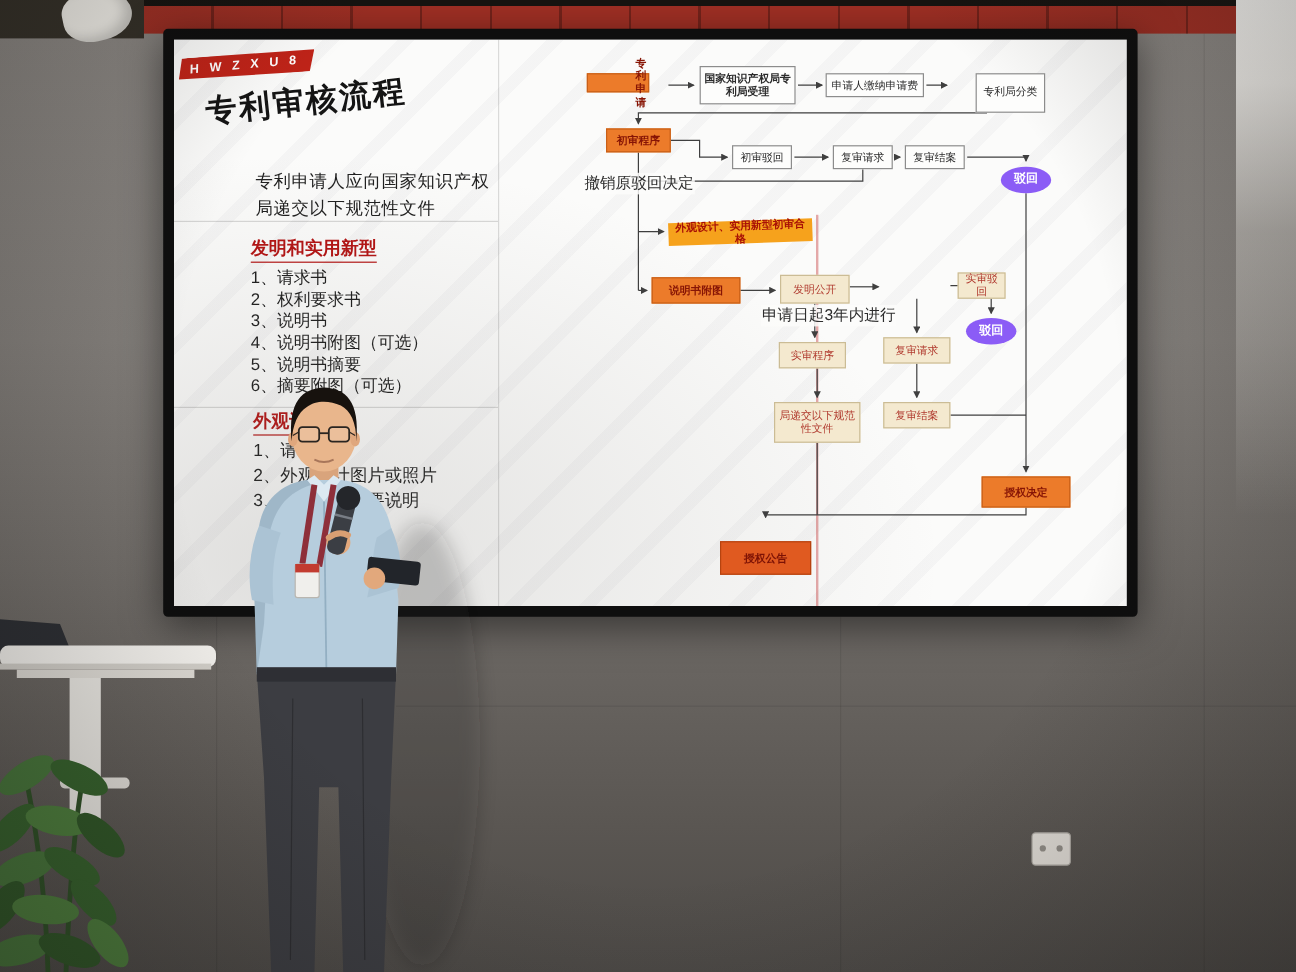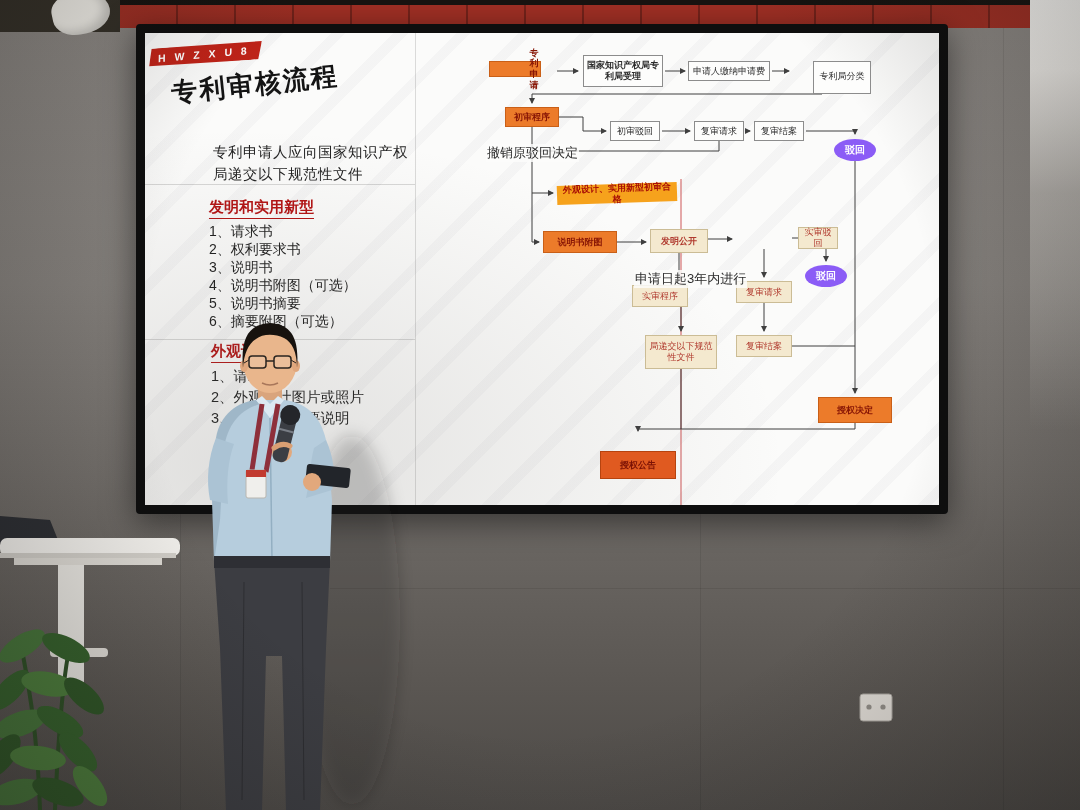--- a/index.html
+++ b/index.html
@@ -148,33 +148,33 @@
           <div class="node plain" style="left: 438px; top: 22px; width: 80px; height: 32px; font-weight: bold;">国家知识产权局专利局受理</div>
           <div class="node plain" style="left: 543px; top: 28px; width: 82px; height: 20px;">申请人缴纳申请费</div>
           <div class="node plain" style="left: 668px; top: 28px; width: 58px; height: 33px; font-family: Liberation Mono, monospace;">专利局分类</div>
           <div class="node accent" style="left: 360px; top: 74px; width: 54px; height: 20px;">初审程序</div>
           <div class="node plain" style="left: 465px; top: 88px; width: 50px; height: 20px;">初审驳回</div>
           <div class="node plain" style="left: 549px; top: 88px; width: 50px; height: 20px;">复审请求</div>
           <div class="node plain" style="left: 609px; top: 88px; width: 50px; height: 20px;">复审结案</div>
           <div class="node stop" style="left: 689px; top: 106px; width: 42px; height: 22px;">驳回</div>
           <div class="node highlight" style="left: 412px; top: 151px; width: 120px; height: 19px;">外观设计、实用新型初审合格</div>
           <div class="node accent" style="left: 398px; top: 198px; width: 74px; height: 22px;">说明书附图</div>
-          <div class="node soft" style="left: 505px; top: 196px; width: 58px; height: 24px; font-weight: bold;">发明公开</div>
+          <div class="node soft" style="left: 505px; top: 196px; width: 58px; height: 24px;">发明公开</div>
           <div class="node soft" style="left: 623px; top: 194px; width: 40px; height: 22px; margin-left: 30px;">实审驳回</div>
           <div class="node stop" style="left: 660px; top: 232px; width: 42px; height: 22px;">驳回</div>
-          <div class="node soft" style="left: 487px; top: 252px; width: 56px; height: 22px;">实审程序</div>
+          <div class="node soft" style="left: 504px; top: 252px; width: 56px; height: 22px;">实审程序</div>
           <div class="node soft" style="left: 591px; top: 248px; width: 56px; height: 22px;">复审请求</div>
           <div class="node soft" style="left: 500px; top: 302px; width: 72px; height: 34px;">局递交以下规范性文件</div>
           <div class="node soft" style="left: 591px; top: 302px; width: 56px; height: 22px;">复审结案</div>
           <div class="node accent" style="left: 673px; top: 364px; width: 74px; height: 26px;">授权决定</div>
           <div class="node accent2" style="left: 455px; top: 402px; width: 76px; height: 28px; margin-top: 16px;">授权公告</div>
         </div>
       <div class="notes">
           <div class="note" style="left: 341px; top: 111px;">撤销原驳回决定</div>
-          <div class="note" style="left: 489px; top: 221px; margin-top: 16px;">申请日起3年内进行</div>
+          <div class="note" style="left: 489px; top: 221px;">申请日起3年内进行</div>
         </div>
     </div>
   </div>
 
   <svg class="fg" viewBox="0 0 1080 810">
     <defs>
       <filter id="blur8" x="-50%" y="-50%" width="200%" height="200%">
           <feGaussianBlur stdDeviation="8"></feGaussianBlur>
         </filter>
     </defs>

